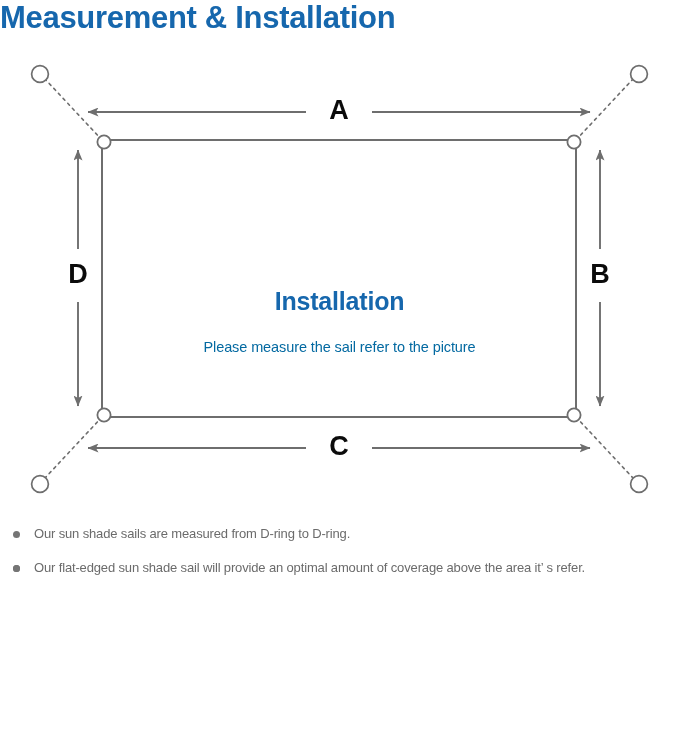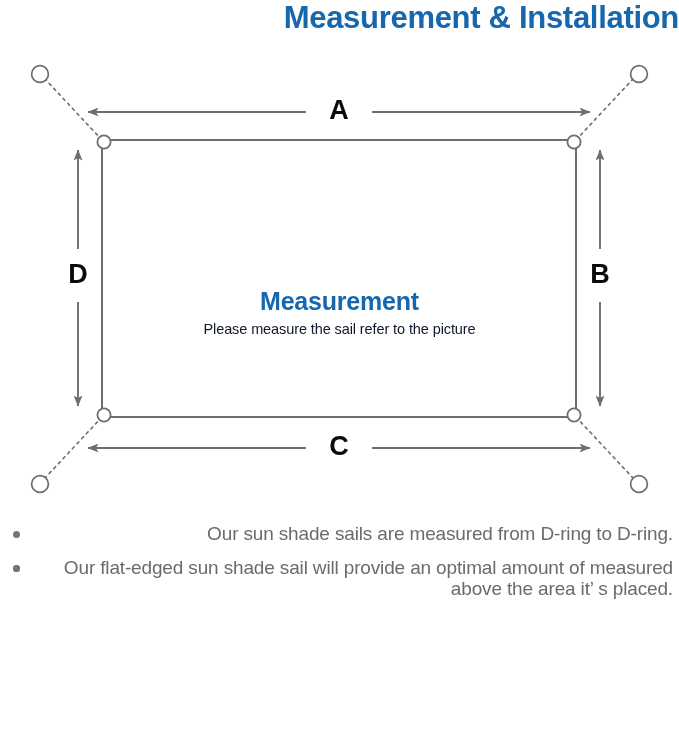--- a/index.html
+++ b/index.html
@@ -14,21 +14,21 @@
     font-family: "Liberation Sans", sans-serif;
     overflow: hidden;
   }
 
   
   #title {
     position: absolute;
     top: 0px;
     left: 0;
     width: 679px;
-    text-align: right;
+    text-align: left;
     font-size: 31px;
     font-weight: bold;
     color: #1667ad;
     letter-spacing: -0.3px;
     line-height: 36px;
     white-space: nowrap;
   }
 
   
   #diagram {
@@ -53,23 +53,23 @@
   }
   #center-title {
     font-size: 25px;
     font-weight: bold;
     color: #1667ad;
     line-height: 30px;
     letter-spacing: -0.2px;
   }
   #center-sub {
     font-size: 14.5px;
-    color: #0f172a;
+    color: #0369a1;
     line-height: 22px;
-    margin-top: 2px;
+    margin-top: 20px;
     letter-spacing: -0.1px;
   }
 
   
   .dim-letter {
     position: absolute;
     font-size: 27px;
     font-weight: bold;
     color: #0b0b0b;
     line-height: 27px;
@@ -79,28 +79,27 @@
 
   
   #notes {
     position: absolute;
     left: 0;
     top: 524px;
     width: 679px;
   }
   .note {
     position: relative;
-    padding-left: 18px;
+    padding-left: 34px;
     padding-right: 6px;
     color: #6b6b6b;
-    font-size: 19px;
+    font-size: 13px;
     line-height: 20.5px;
     margin-bottom: 13.5px;
     letter-spacing: -0.15px;
-    text-align: right;
   }
   .note .bullet {
     position: absolute;
     left: 13px;
     top: 7px;
     width: 7px;
     height: 7px;
     border-radius: 50%;
     background: #757575;
   }
@@ -162,30 +161,30 @@
 
   <div class="dim-letter" style="left:306px; top:51px; width:66px;">A</div>
 
   <div class="dim-letter" style="left:571px; top:215px; width:58px;">B</div>
 
   <div class="dim-letter" style="left:306px; top:387px; width:66px;">C</div>
 
   <div class="dim-letter" style="left:49px; top:215px; width:58px;">D</div>
 
   <div id="center-text">
-    <div id="center-title">Measurement</div>
+    <div id="center-title">Installation</div>
     <div id="center-sub">Please measure the sail refer to the picture</div>
   </div>
 </div>
 
 <div id="notes">
   <div class="note">
     <span class="bullet"></span>
     <span>Our sun shade sails are measured from D-ring to D-ring.</span>
   </div>
   <div class="note">
     <span class="bullet"></span>
   </div>
   <div class="note">
     <span class="bullet"></span>
-    <span>Our flat-edged sun shade sail will provide an optimal amount of measured above the area it’ s placed.</span>
+    <span>Our flat-edged sun shade sail will provide an optimal amount of coverage above the area it’ s refer.</span>
   </div>
 </div>
 
 </body></html>

